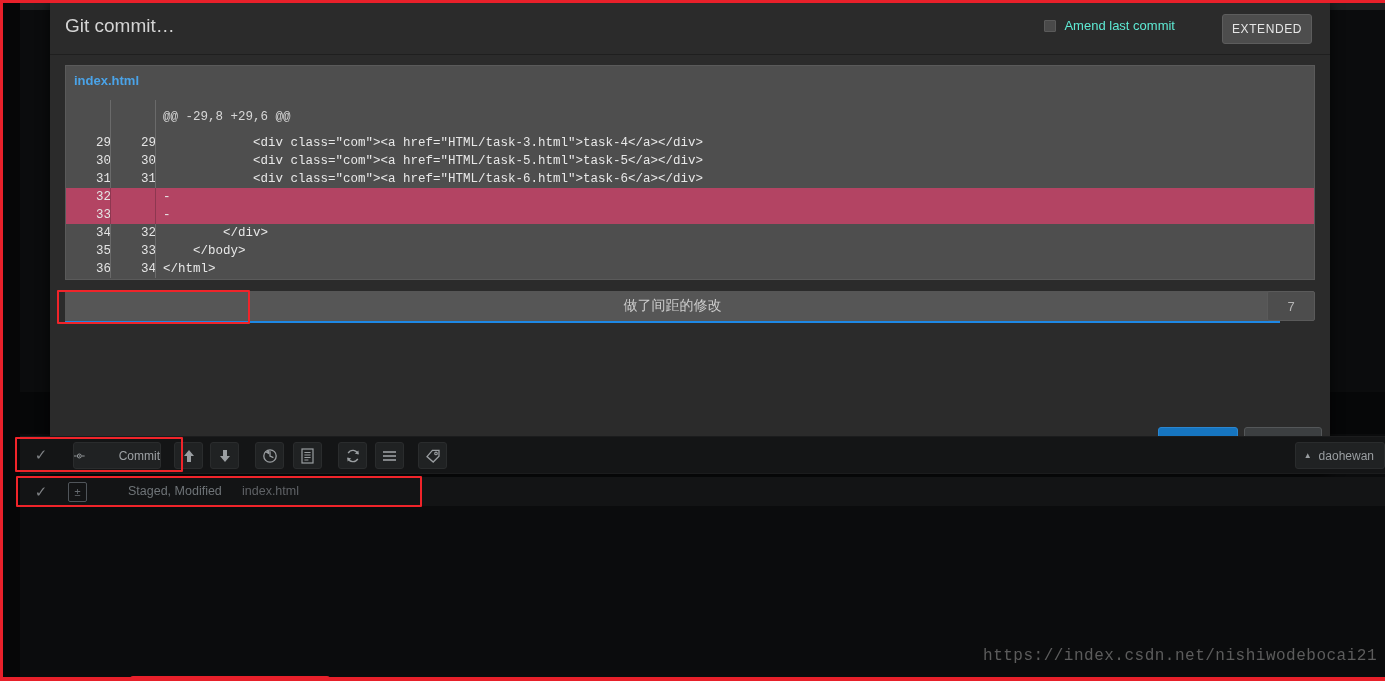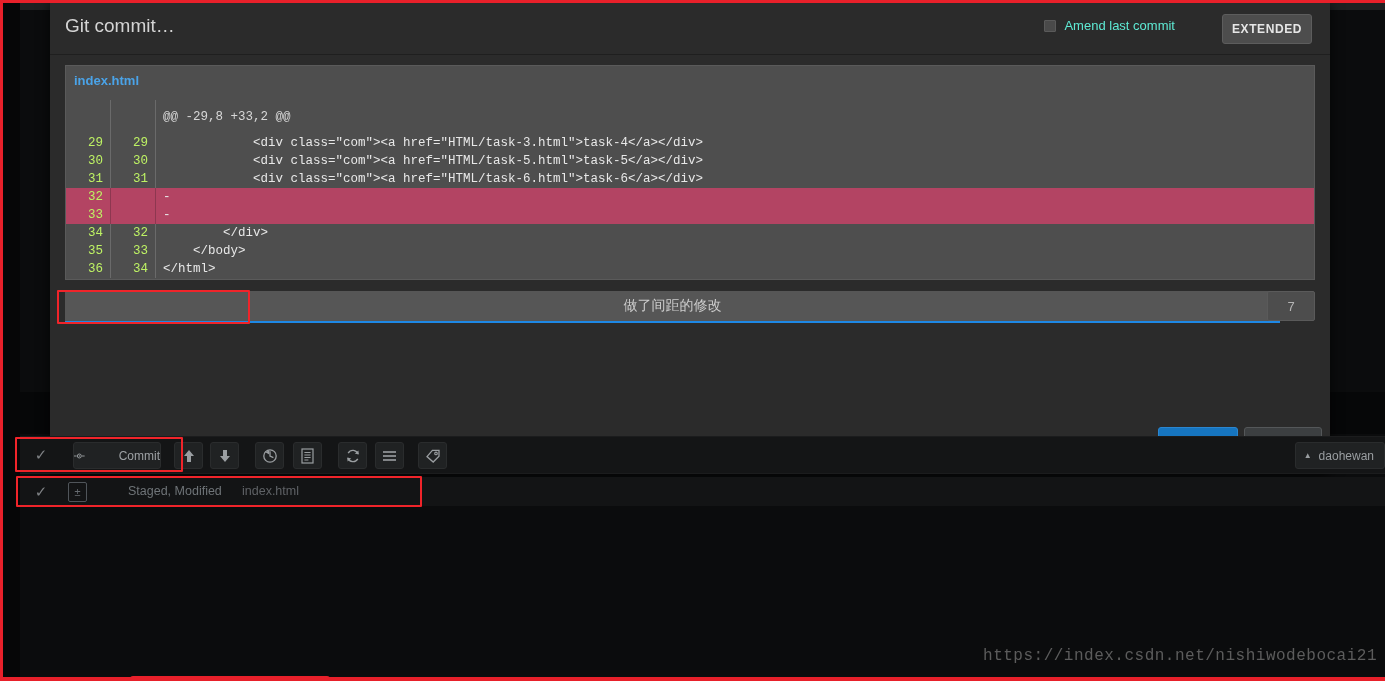--- a/index.html
+++ b/index.html
@@ -93,21 +93,21 @@
   }
   .ext-btn {
     position: absolute;
     right: 18px; top: 14px;
     width: 90px; height: 30px;
     background: #4d4d4d;
     border: 1px solid #5d5d5d;
     border-radius: 3px;
     color: #e6e6e6;
     font-size: 12px;
-    font-weight: bold;
+    font-weight: normal;
     letter-spacing: 0.6px;
     display: flex;
     align-items: center;
     justify-content: center;
     cursor: pointer;
   }
 
   
   .diff-panel {
     position: absolute;
@@ -142,23 +142,24 @@
   .diff-row.ctx { background: #4e4e4e; }
   .diff-row.del { background: #b34463; }
   .diff-row.hunk { background: #4e4e4e; height: 34px; line-height: 34px; }
 
   .g-old, .g-new {
     position: absolute;
     top: 0;
     width: 44px;
     text-align: right;
     padding-right: 7px;
-    color: #bef264;
+    color: #e5e5e5;
     font-family: "Liberation Mono", monospace;
     font-size: 12.5px;
+    margin-left: 8px;
   }
   .g-old { left: 0; }
   .g-new { left: 45px; }
   .diff-row.del .g-new { background: #a03c59; }
   .g-sep1 {
     position: absolute;
     left: 44px; top: 0; bottom: 0; width: 1px;
     background: #6a6a6a;
   }
   .g-sep2 {
@@ -416,21 +417,21 @@
         <div class="amend-box"></div>
         <span class="amend-label">Amend last commit</span>
       </div>
 
       <div class="ext-btn">EXTENDED</div>
     </div>
 
     <div class="diff-panel">
       <div class="diff-filename">index.html</div>
       <div class="diff-body" id="diff-body">
-          <div class="diff-row hunk"><div class="g-old"></div><div class="g-sep1"></div><div class="g-new"></div><div class="g-sep2"></div><div class="d-text">@@ -29,8 +33,2 @@</div></div>
+          <div class="diff-row hunk"><div class="g-old"></div><div class="g-sep1"></div><div class="g-new"></div><div class="g-sep2"></div><div class="d-text">@@ -29,8 +29,6 @@</div></div>
           <div class="diff-row ctx"><div class="g-old">29</div><div class="g-sep1"></div><div class="g-new">29</div><div class="g-sep2"></div><div class="d-text">            &lt;div class="com"&gt;&lt;a href="HTML/task-3.html"&gt;task-4&lt;/a&gt;&lt;/div&gt;</div></div>
           <div class="diff-row ctx"><div class="g-old">30</div><div class="g-sep1"></div><div class="g-new">30</div><div class="g-sep2"></div><div class="d-text">            &lt;div class="com"&gt;&lt;a href="HTML/task-5.html"&gt;task-5&lt;/a&gt;&lt;/div&gt;</div></div>
           <div class="diff-row ctx"><div class="g-old">31</div><div class="g-sep1"></div><div class="g-new">31</div><div class="g-sep2"></div><div class="d-text">            &lt;div class="com"&gt;&lt;a href="HTML/task-6.html"&gt;task-6&lt;/a&gt;&lt;/div&gt;</div></div>
           <div class="diff-row del"><div class="g-old">32</div><div class="g-sep1"></div><div class="g-new"></div><div class="g-sep2"></div><div class="d-text">-</div></div>
           <div class="diff-row del"><div class="g-old">33</div><div class="g-sep1"></div><div class="g-new"></div><div class="g-sep2"></div><div class="d-text">-</div></div>
           <div class="diff-row ctx"><div class="g-old">34</div><div class="g-sep1"></div><div class="g-new">32</div><div class="g-sep2"></div><div class="d-text">        &lt;/div&gt;</div></div>
           <div class="diff-row ctx"><div class="g-old">35</div><div class="g-sep1"></div><div class="g-new">33</div><div class="g-sep2"></div><div class="d-text">    &lt;/body&gt;</div></div>
           <div class="diff-row ctx"><div class="g-old">36</div><div class="g-sep1"></div><div class="g-new">34</div><div class="g-sep2"></div><div class="d-text">&lt;/html&gt;</div></div>
         </div>
     </div>

